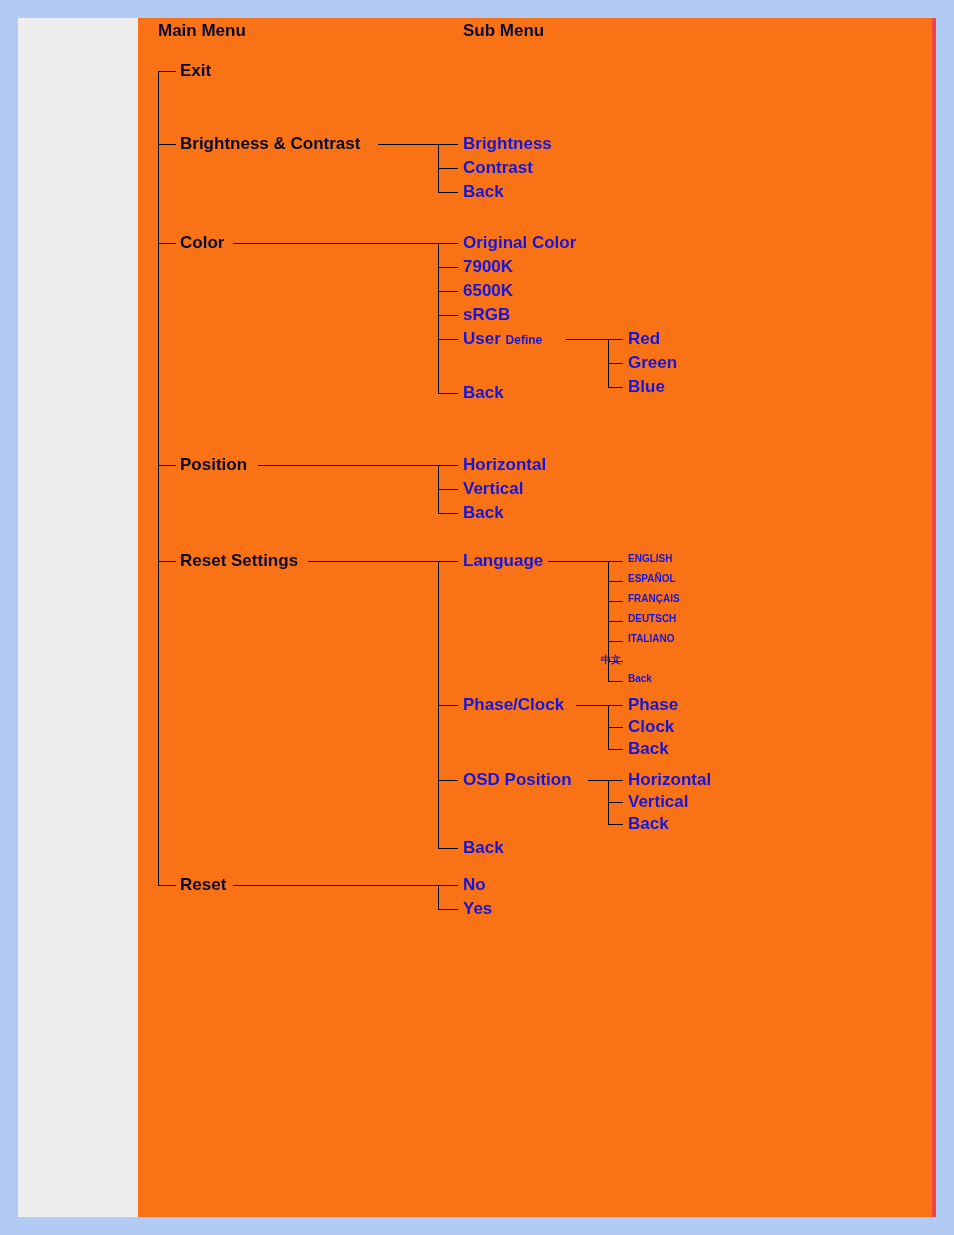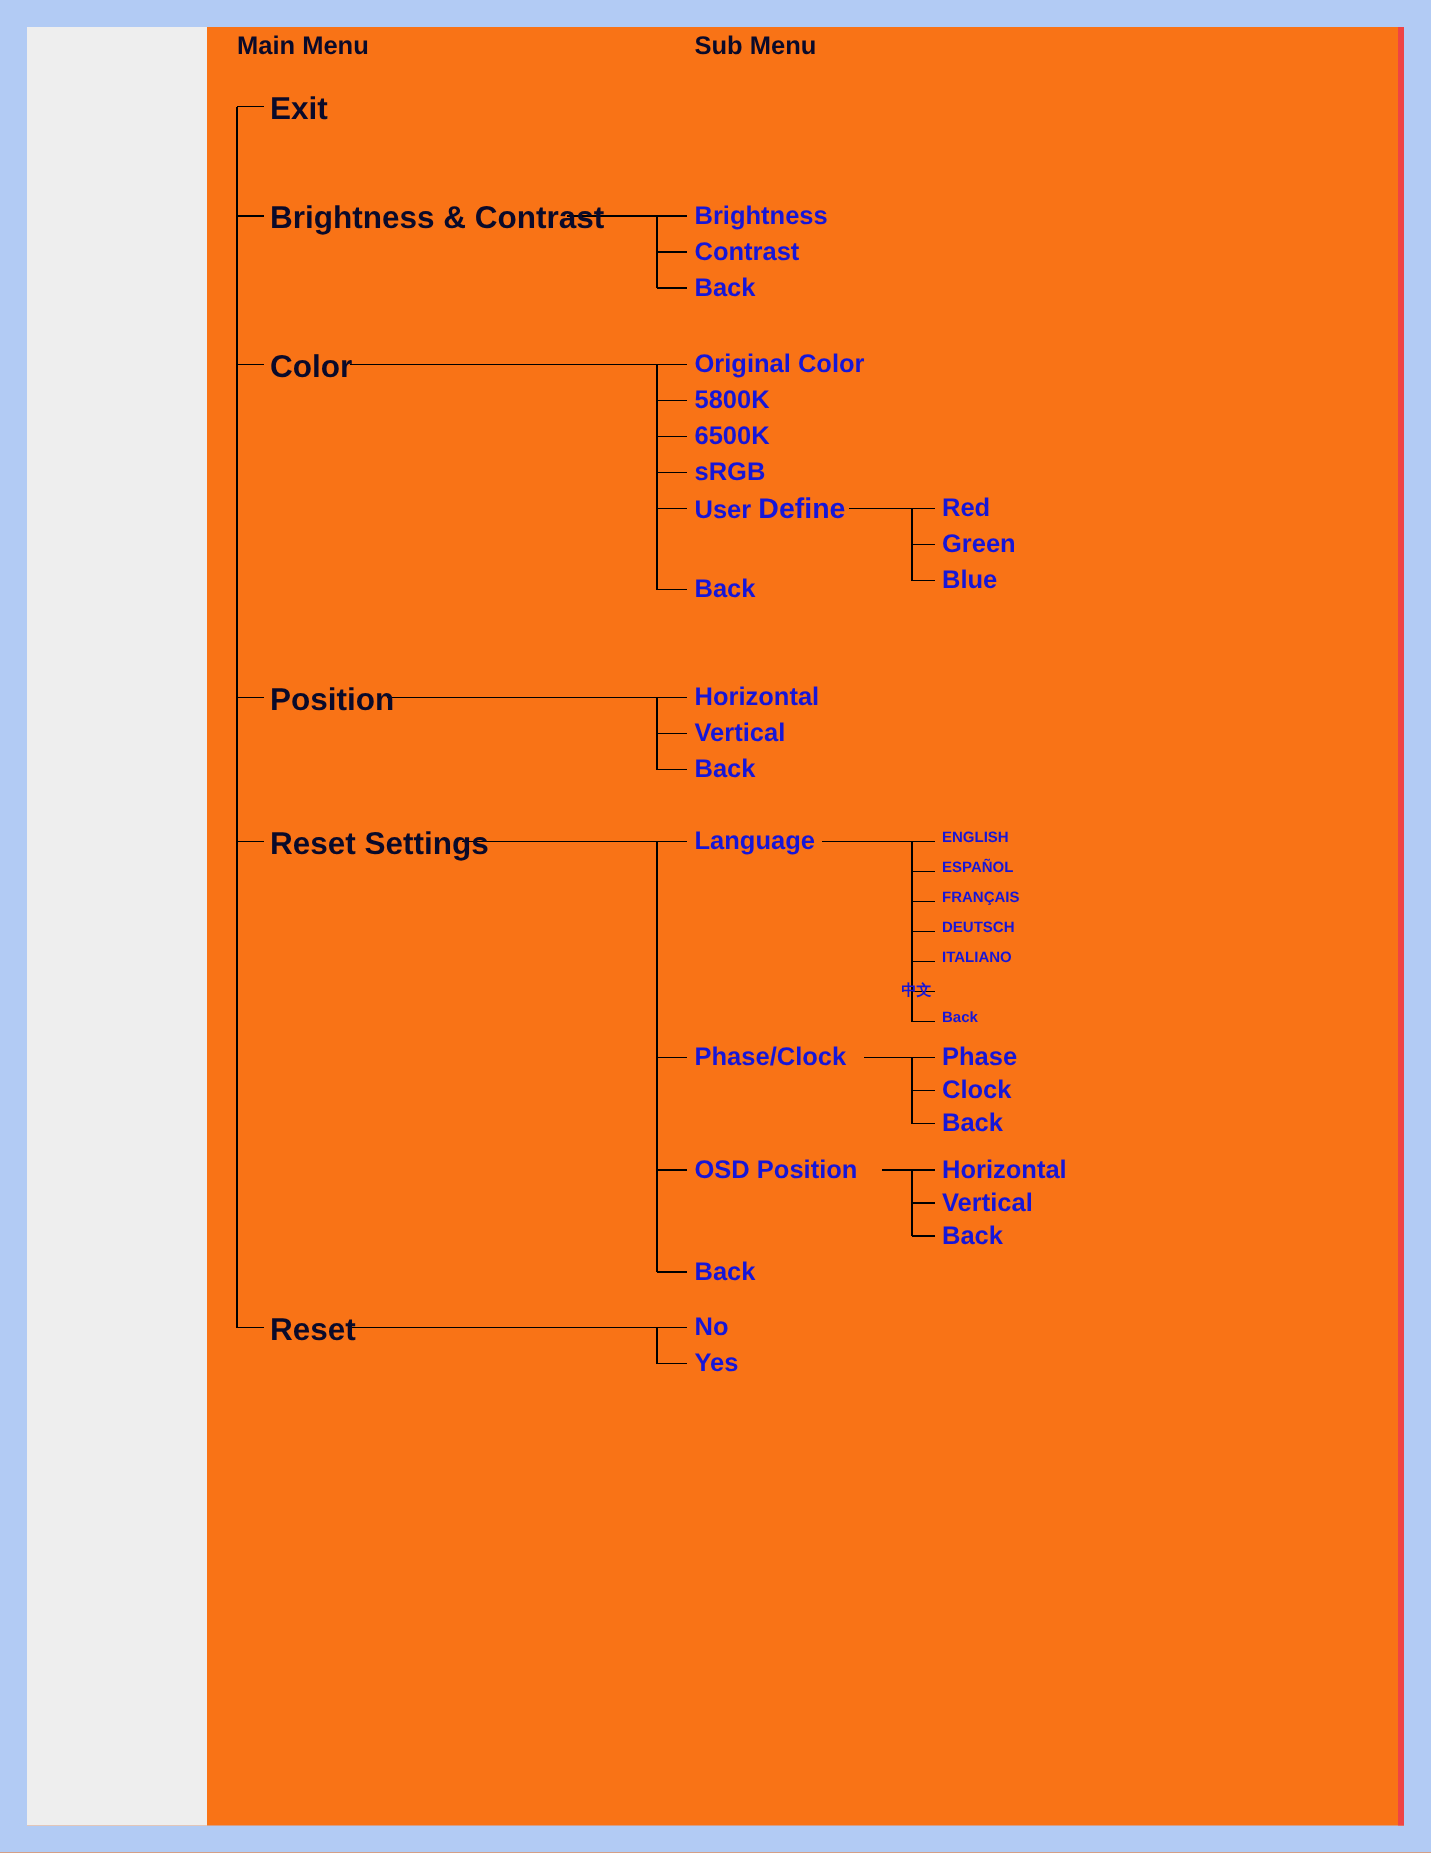--- a/index.html
+++ b/index.html
@@ -33,34 +33,34 @@
   }
   .header{
     position:absolute;
     font-weight:bold;
     font-size:17px;
     color:#0a0a2a;
   }
   .item{
     position:absolute;
     font-weight:bold;
-    font-size:21px;
+    font-size:17px;
     color:#0a0a2a;
     white-space:nowrap;
   }
   .sub{
     position:absolute;
     font-weight:bold;
     font-size:17px;
     color:#1616d8;
     white-space:nowrap;
     text-align:right;
   }
   .sub.small{font-size:10px;}
-  .mix .define{font-size:19px;}
+  .mix .define{font-size:12px;}
   svg{position:absolute;left:0;top:0;}
   svg line{stroke:#000;stroke-width:1;shape-rendering:crispEdges;}
 </style>
 </head>
 <body>
 
 <div class="sheet">
   <div class="sidebar"></div>
 
   <svg class="canvas" width="918" height="1199">
@@ -145,21 +145,21 @@
   <div class="item" style="left:162px;top:215px">Color</div>
   <div class="item" style="left:162px;top:437px">Position</div>
   <div class="item" style="left:162px;top:533px">Reset Settings</div>
   <div class="item" style="left:162px;top:857px">Reset</div>
 
   <div class="sub" style="left:445px;top:116px">Brightness</div>
   <div class="sub" style="left:445px;top:140px">Contrast</div>
   <div class="sub" style="left:445px;top:164px">Back</div>
 
   <div class="sub" style="left:445px;top:215px">Original Color</div>
-  <div class="sub" style="left:445px;top:239px">5800K</div>
+  <div class="sub" style="left:445px;top:239px">7900K</div>
   <div class="sub" style="left:445px;top:263px">6500K</div>
   <div class="sub" style="left:445px;top:287px">sRGB</div>
   <div class="sub mix" style="left:445px;top:311px">
      <span>User</span>
      <span class="define">Define</span>
   </div>
   <div class="sub" style="left:445px;top:365px">Back</div>
   <div class="sub" style="left:610px;top:311px">Red</div>
   <div class="sub" style="left:610px;top:335px">Green</div>
   <div class="sub" style="left:610px;top:359px">Blue</div>

